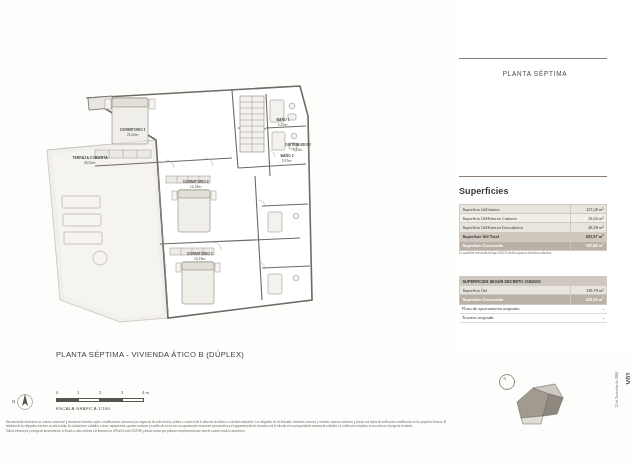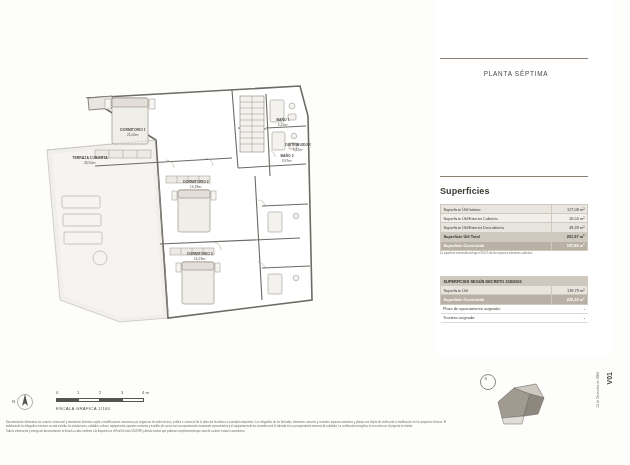--- a/index.html
+++ b/index.html
@@ -100,21 +100,21 @@
     font-size: 2.55px;
     line-height: 1.42;
     color: #6a6a66;
     text-align: justify;
   }
   .legal p { margin: 0 0 2px 0; }
 
   
   .right {
     position: absolute;
-    left: 436px; top: 0;
+    left: 455px; top: 0;
     width: 175px; height: 354px;
     background: #ffffff;
   }
   .rule-top {
     position: absolute;
     left: 4px; top: 58px;
     width: 148px; height: 1px;
     background: #8a7f72;
   }
   .sheet-title {
@@ -391,20 +391,21 @@
     </div>
     <div class="rlabel" style="left:174px; top:252px; width:52px;">
       <span class="nm">DORMITORIO 3</span>
       <span class="ar">14,23m²</span>
     </div>
     <div class="rlabel" style="left:62px; top:156px; width:56px;">
       <span class="nm">TERRAZA CUBIERTA</span>
       <span class="ar">26,50m²</span>
     </div>
 
+    <div class="plan-title">PLANTA SÉPTIMA - VIVIENDA ÁTICO B (DÚPLEX)</div>
 
     <div class="north">
       <svg width="22" height="28" viewBox="0 0 22 28">
         <circle cx="13" cy="14" r="7.5" fill="none" stroke="#7d7870" stroke-width="0.6"></circle>
         <polygon points="13,6 16,18 13,15.2 10,18" fill="#55544f"></polygon>
       </svg>
       <span class="nlet">N</span>
     </div>
 
     <div class="scalebar-wrap">

